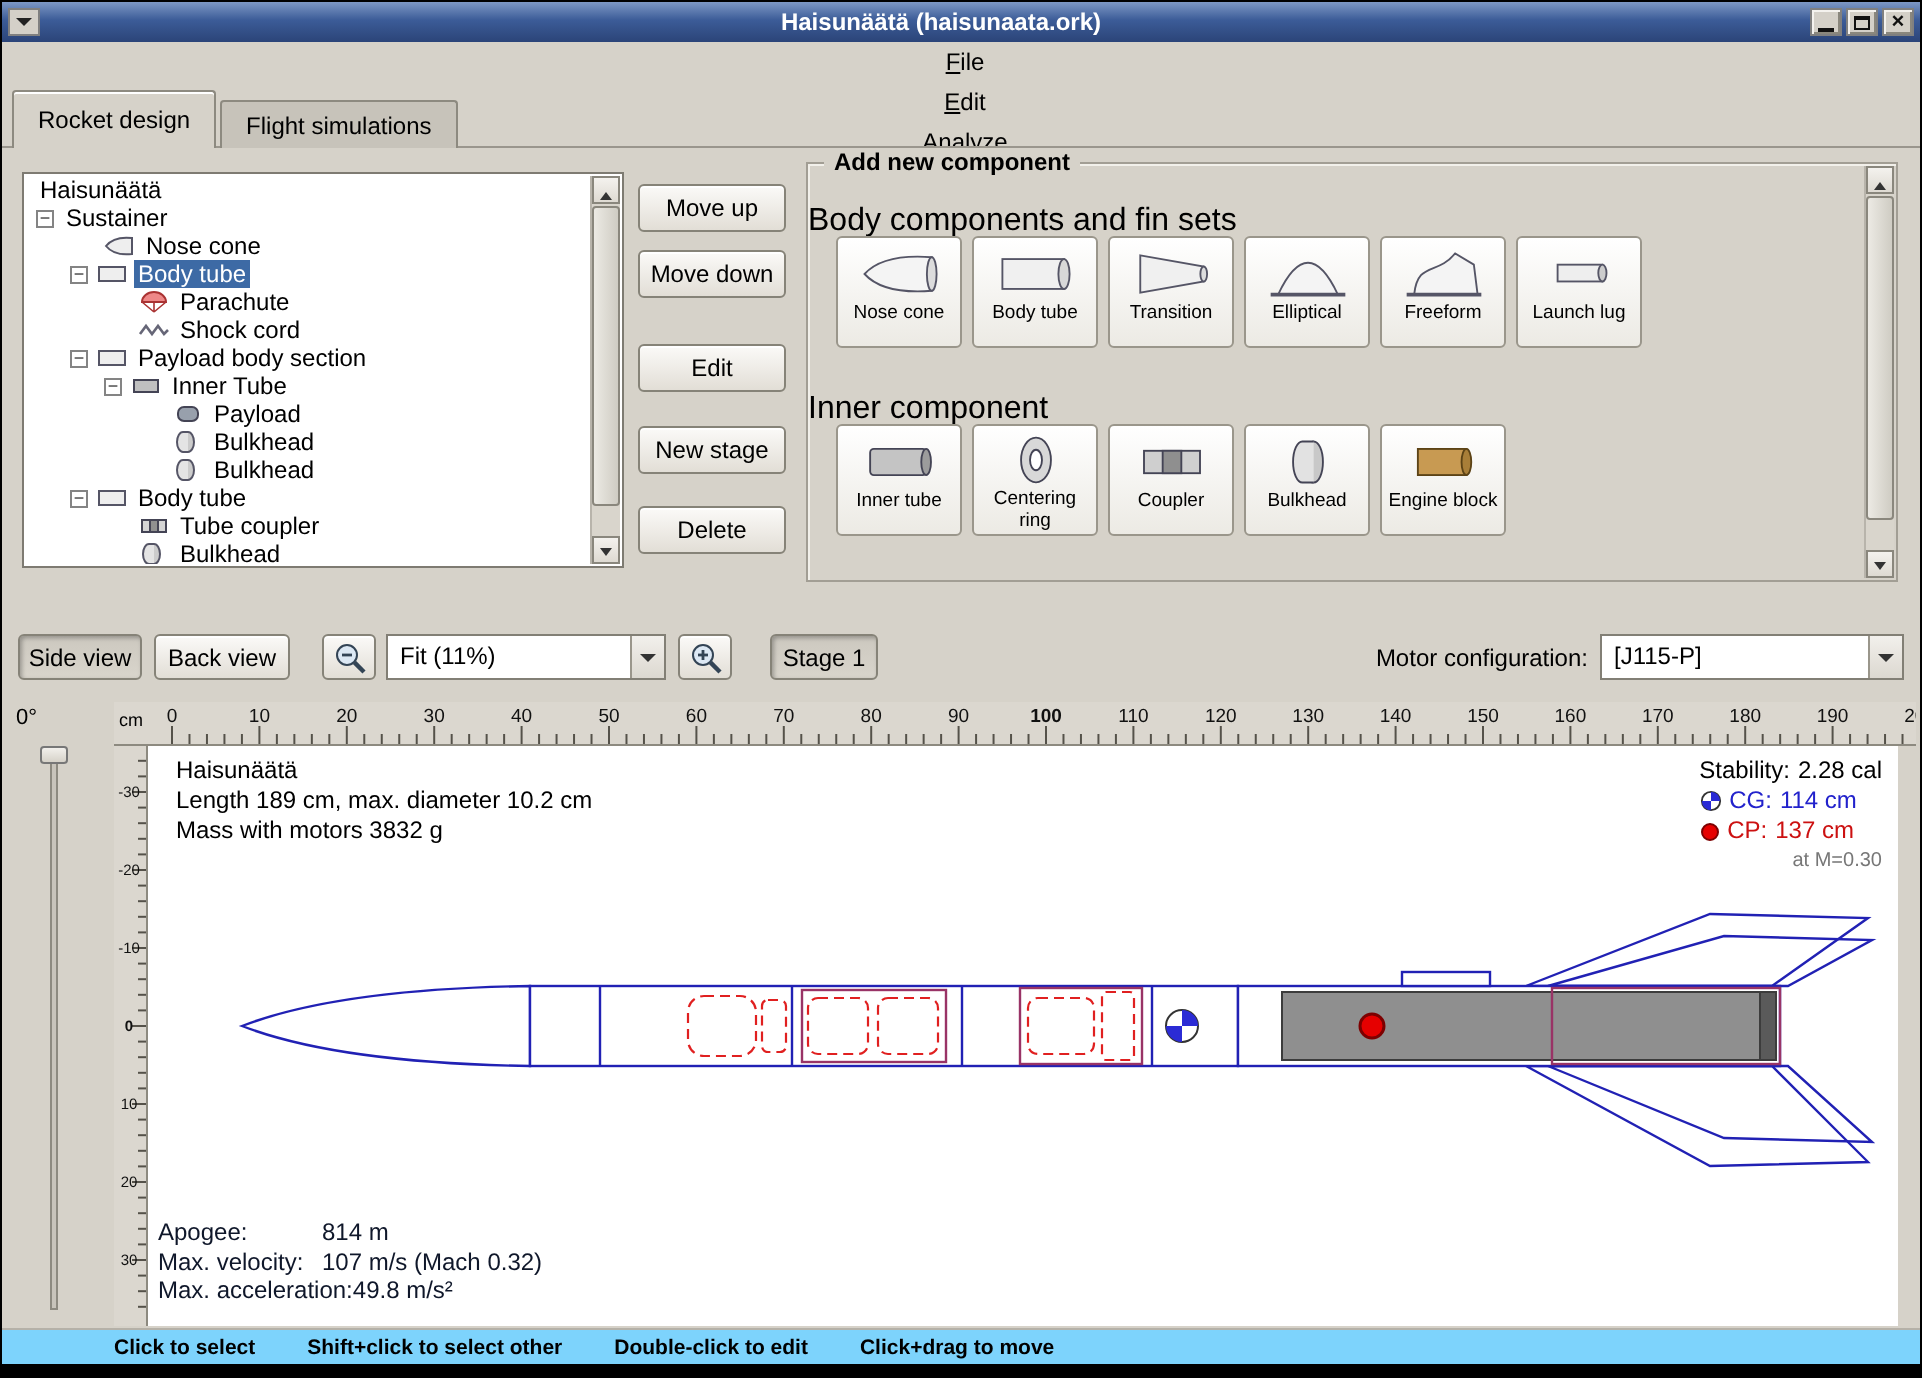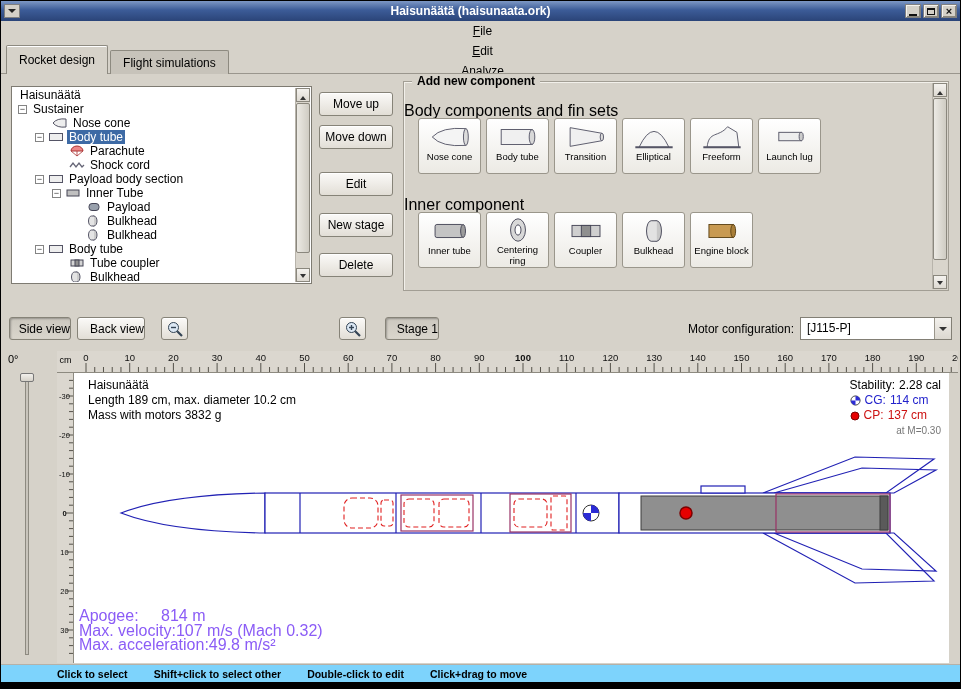--- a/index.html
+++ b/index.html
@@ -84,21 +84,21 @@
   .comp-btn{width:63px;height:56px;display:flex;flex-direction:column;align-items:center;
     padding:3px 1px 1px;background:linear-gradient(#ffffff,#eceae4);
     border:1px solid #9a968b;border-radius:3px;font-family:"Liberation Sans",sans-serif;
     font-size:9.5px;color:#000;}
   .comp-icon{height:29px;display:flex;align-items:center;}
   .comp-icon svg{width:44px;height:28px;display:block;}
   .comp-label{text-align:center;line-height:1.1;margin-top:1px;}
 
   
   .toolbar{position:absolute;left:0;top:313px;width:100%;height:30px;}
-  .tb{top:3px;height:23px;text-align:right;}
+  .tb{top:3px;height:23px;}
   .btn-side{left:8px;width:62px;}
   .btn-back{left:76px;width:68px;}
   .btn-zoomout{left:160px;width:27px;}
   .btn-zoomin{left:338px;width:27px;}
   .btn-stage{left:384px;width:54px;}
   .icon-btn{display:flex;align-items:center;justify-content:center;}
   .combo{position:absolute;display:flex;background:#fff;border:1px solid #827f75;}
   .combo-zoom{left:192px;top:3px;width:140px;height:23px;}
   .combo-motor{right:8px;top:3px;width:152px;height:23px;}
   .combo-text{flex:1;font-size:12px;padding:3px 6px;white-space:nowrap;overflow:hidden;}
@@ -122,21 +122,21 @@
     border-right:1px solid #8d8a80;}
   .canvas{position:absolute;left:73px;top:372px;width:875px;height:290px;background:#fff;overflow:hidden;}
   .canvas svg.rocket{position:absolute;left:0;top:0;}
 
   .info{position:absolute;left:14px;top:5px;font-size:12px;line-height:15px;}
   .rstats{position:absolute;right:8px;top:5px;font-size:12px;line-height:15px;text-align:right;}
   .rstat-row{display:flex;justify-content:flex-start;align-items:center;gap:4px;}
   .cg-row{color:#2222cc;}
   .cp-row{color:#cc1111;}
   .mach-note{color:#777;font-size:10px;}
-  .fstats{position:absolute;left:5px;top:236px;color:#8b5cf6;font-size:16px;line-height:14.5px;}
+  .fstats{position:absolute;left:5px;top:236px;color:#0f172a;font-size:12px;line-height:14.5px;}
   .flabel{display:inline-block;min-width:82px;}
 
   
   .statusbar{position:absolute;left:0;top:663px;width:100%;height:18px;background:#7dd3fc;
     border-top:1px solid #b5b1a8;display:flex;align-items:center;}
   .status-item{margin-right:26px;font-size:10.5px;font-weight:bold;}
   .status-item:first-child{margin-left:56px;}
 </style>
 </head>
 <body>
@@ -419,20 +419,24 @@
   <div class="toolbar">
     <button class="btn tb btn-side pressed">Side view</button>
     <button class="btn tb btn-back">Back view</button>
     <button class="btn tb btn-zoomout icon-btn">
       <svg width="18" height="18" viewBox="0 0 18 18">
             <circle cx="7.5" cy="7.5" r="5" fill="#dce8f4" stroke="#345"></circle>
             <line x1="5" y1="7.5" x2="10" y2="7.5" stroke="#345" stroke-width="1.4"></line>
             <line x1="11.2" y1="11.2" x2="16" y2="16" stroke="#345" stroke-width="2.2"></line>
           </svg>
     </button>
+    <div class="combo combo-zoom">
+      <span class="combo-text">Fit (11%)</span>
+      <span class="combo-arrow"></span>
+    </div>
     <button class="btn tb btn-zoomin icon-btn">
       <svg width="18" height="18" viewBox="0 0 18 18">
             <circle cx="7.5" cy="7.5" r="5" fill="#dce8f4" stroke="#345"></circle>
             <line x1="5" y1="7.5" x2="10" y2="7.5" stroke="#345" stroke-width="1.4"></line>
             <line x1="7.5" y1="5" x2="7.5" y2="10" stroke="#345" stroke-width="1.4"></line>
             <line x1="11.2" y1="11.2" x2="16" y2="16" stroke="#345" stroke-width="2.2"></line>
           </svg>
     </button>
     <button class="btn tb btn-stage pressed">Stage 1</button>
     <span class="motor-label">Motor configuration:</span>

